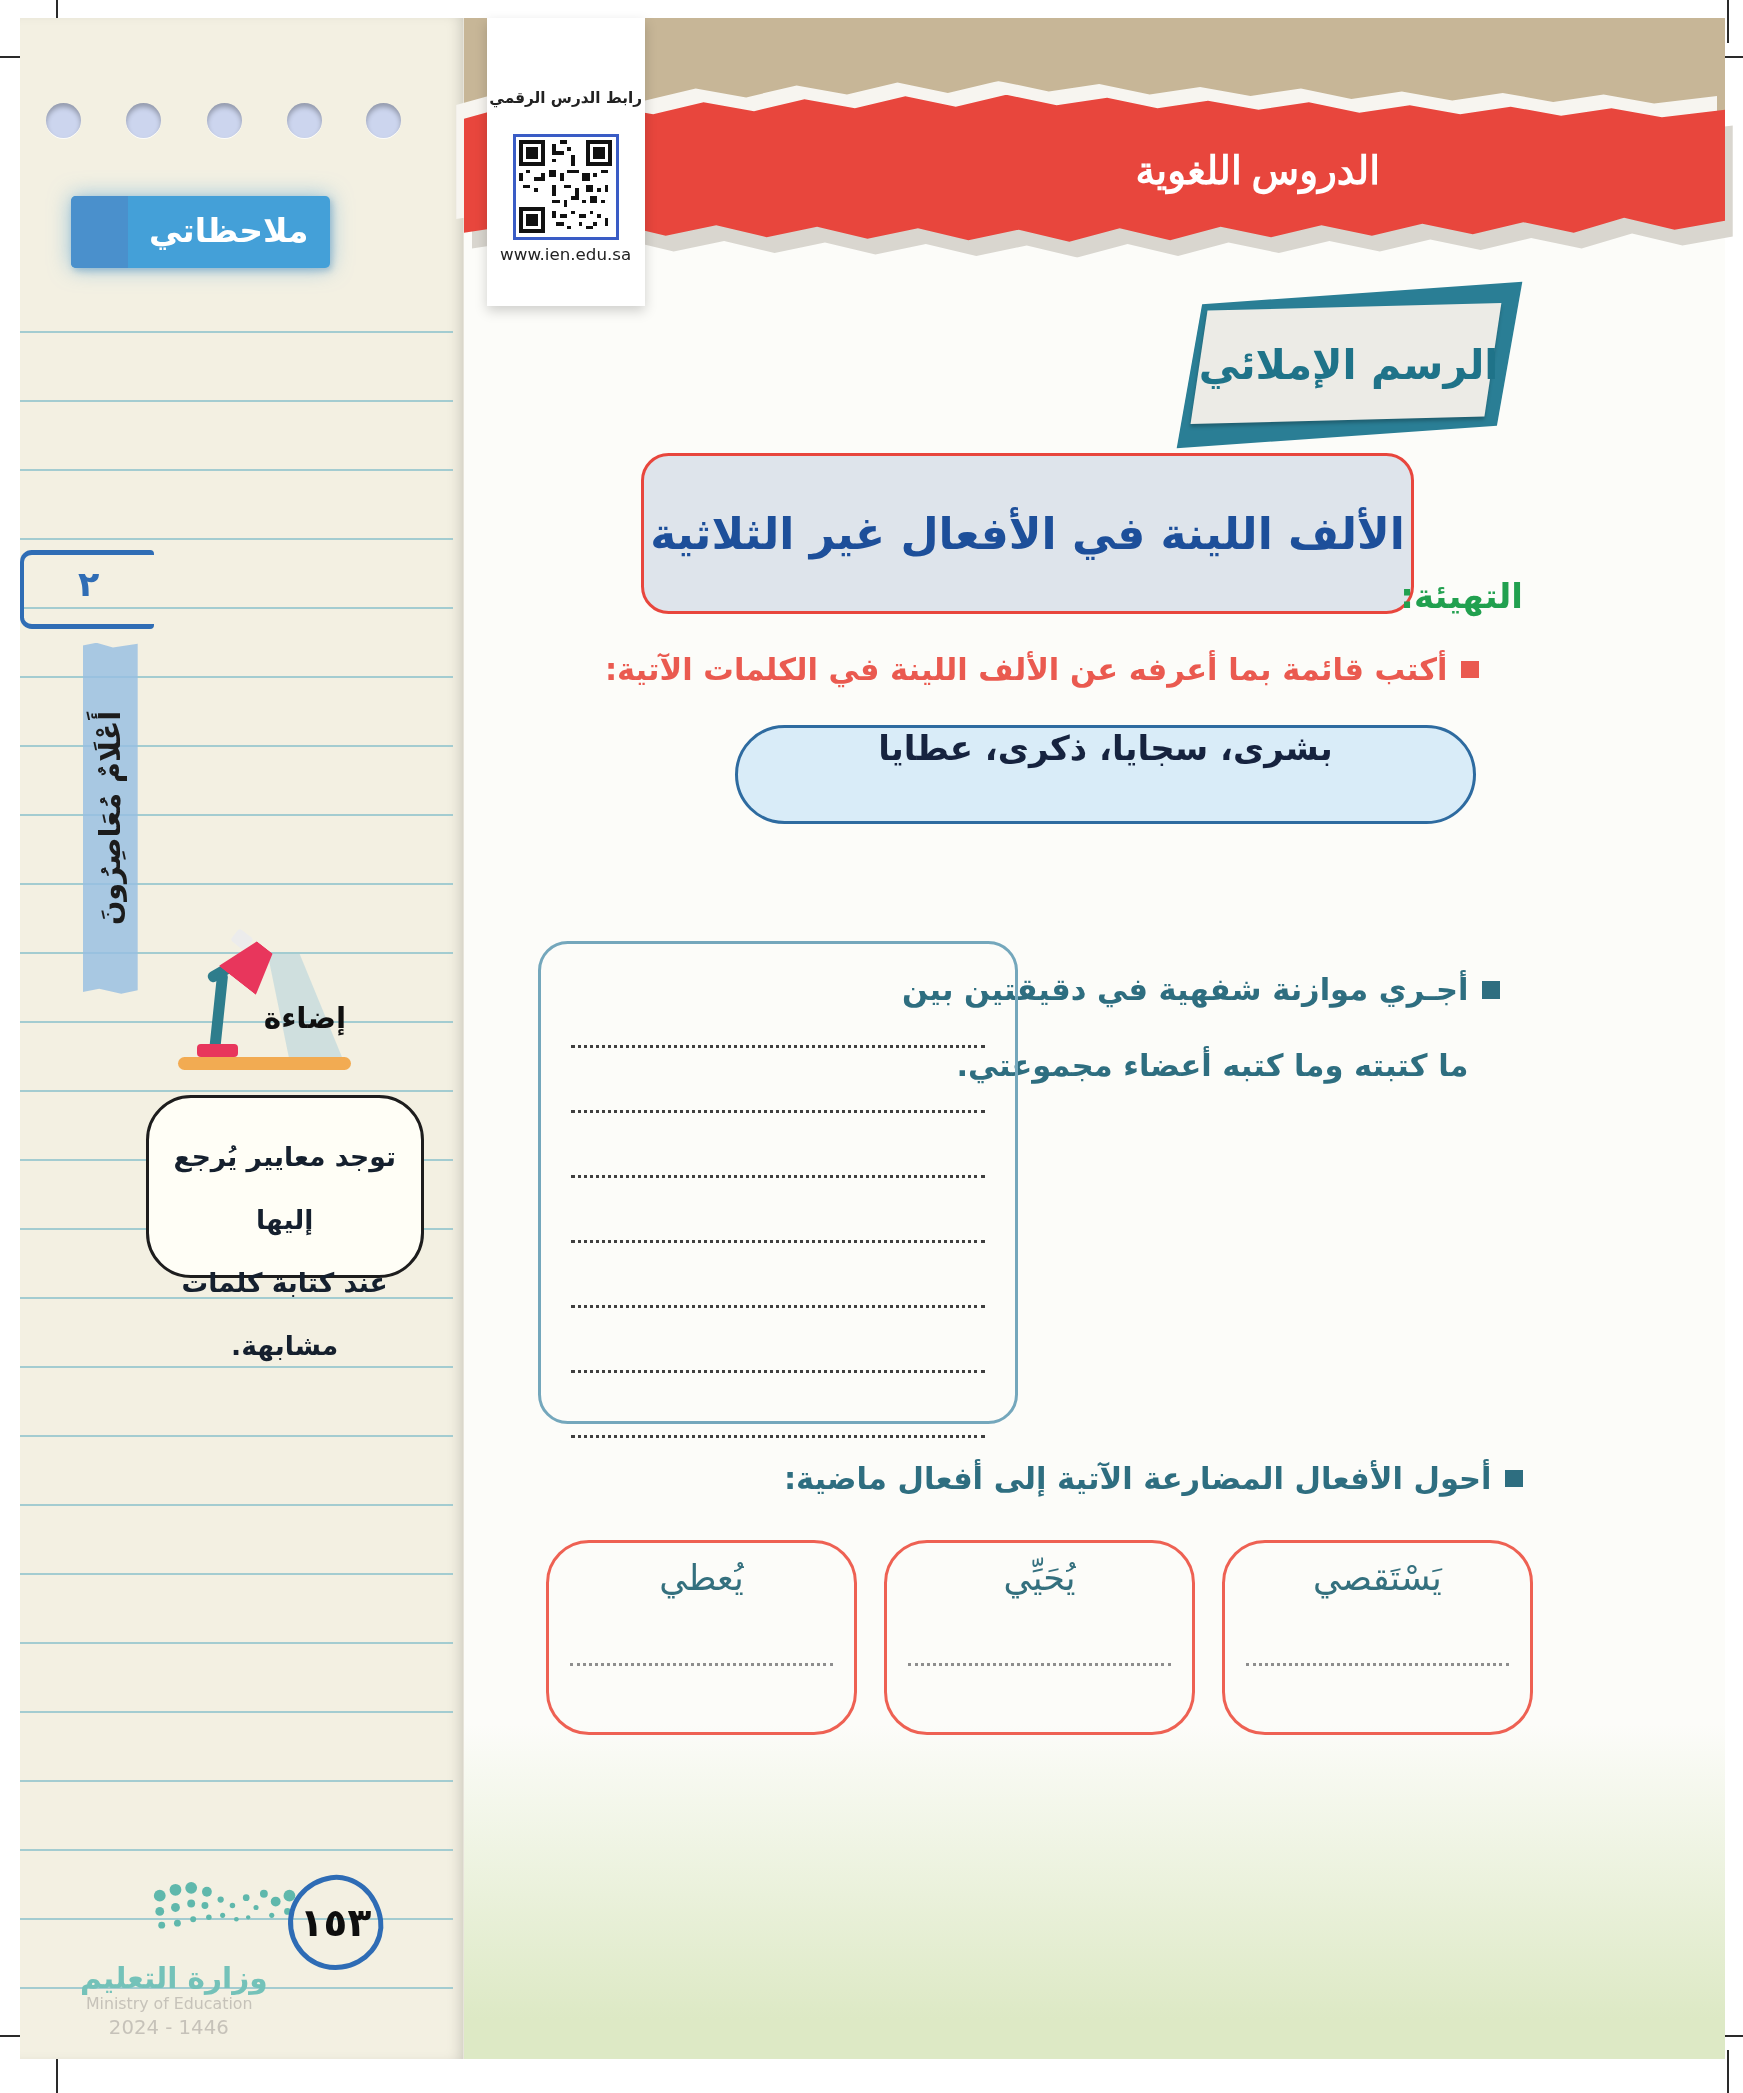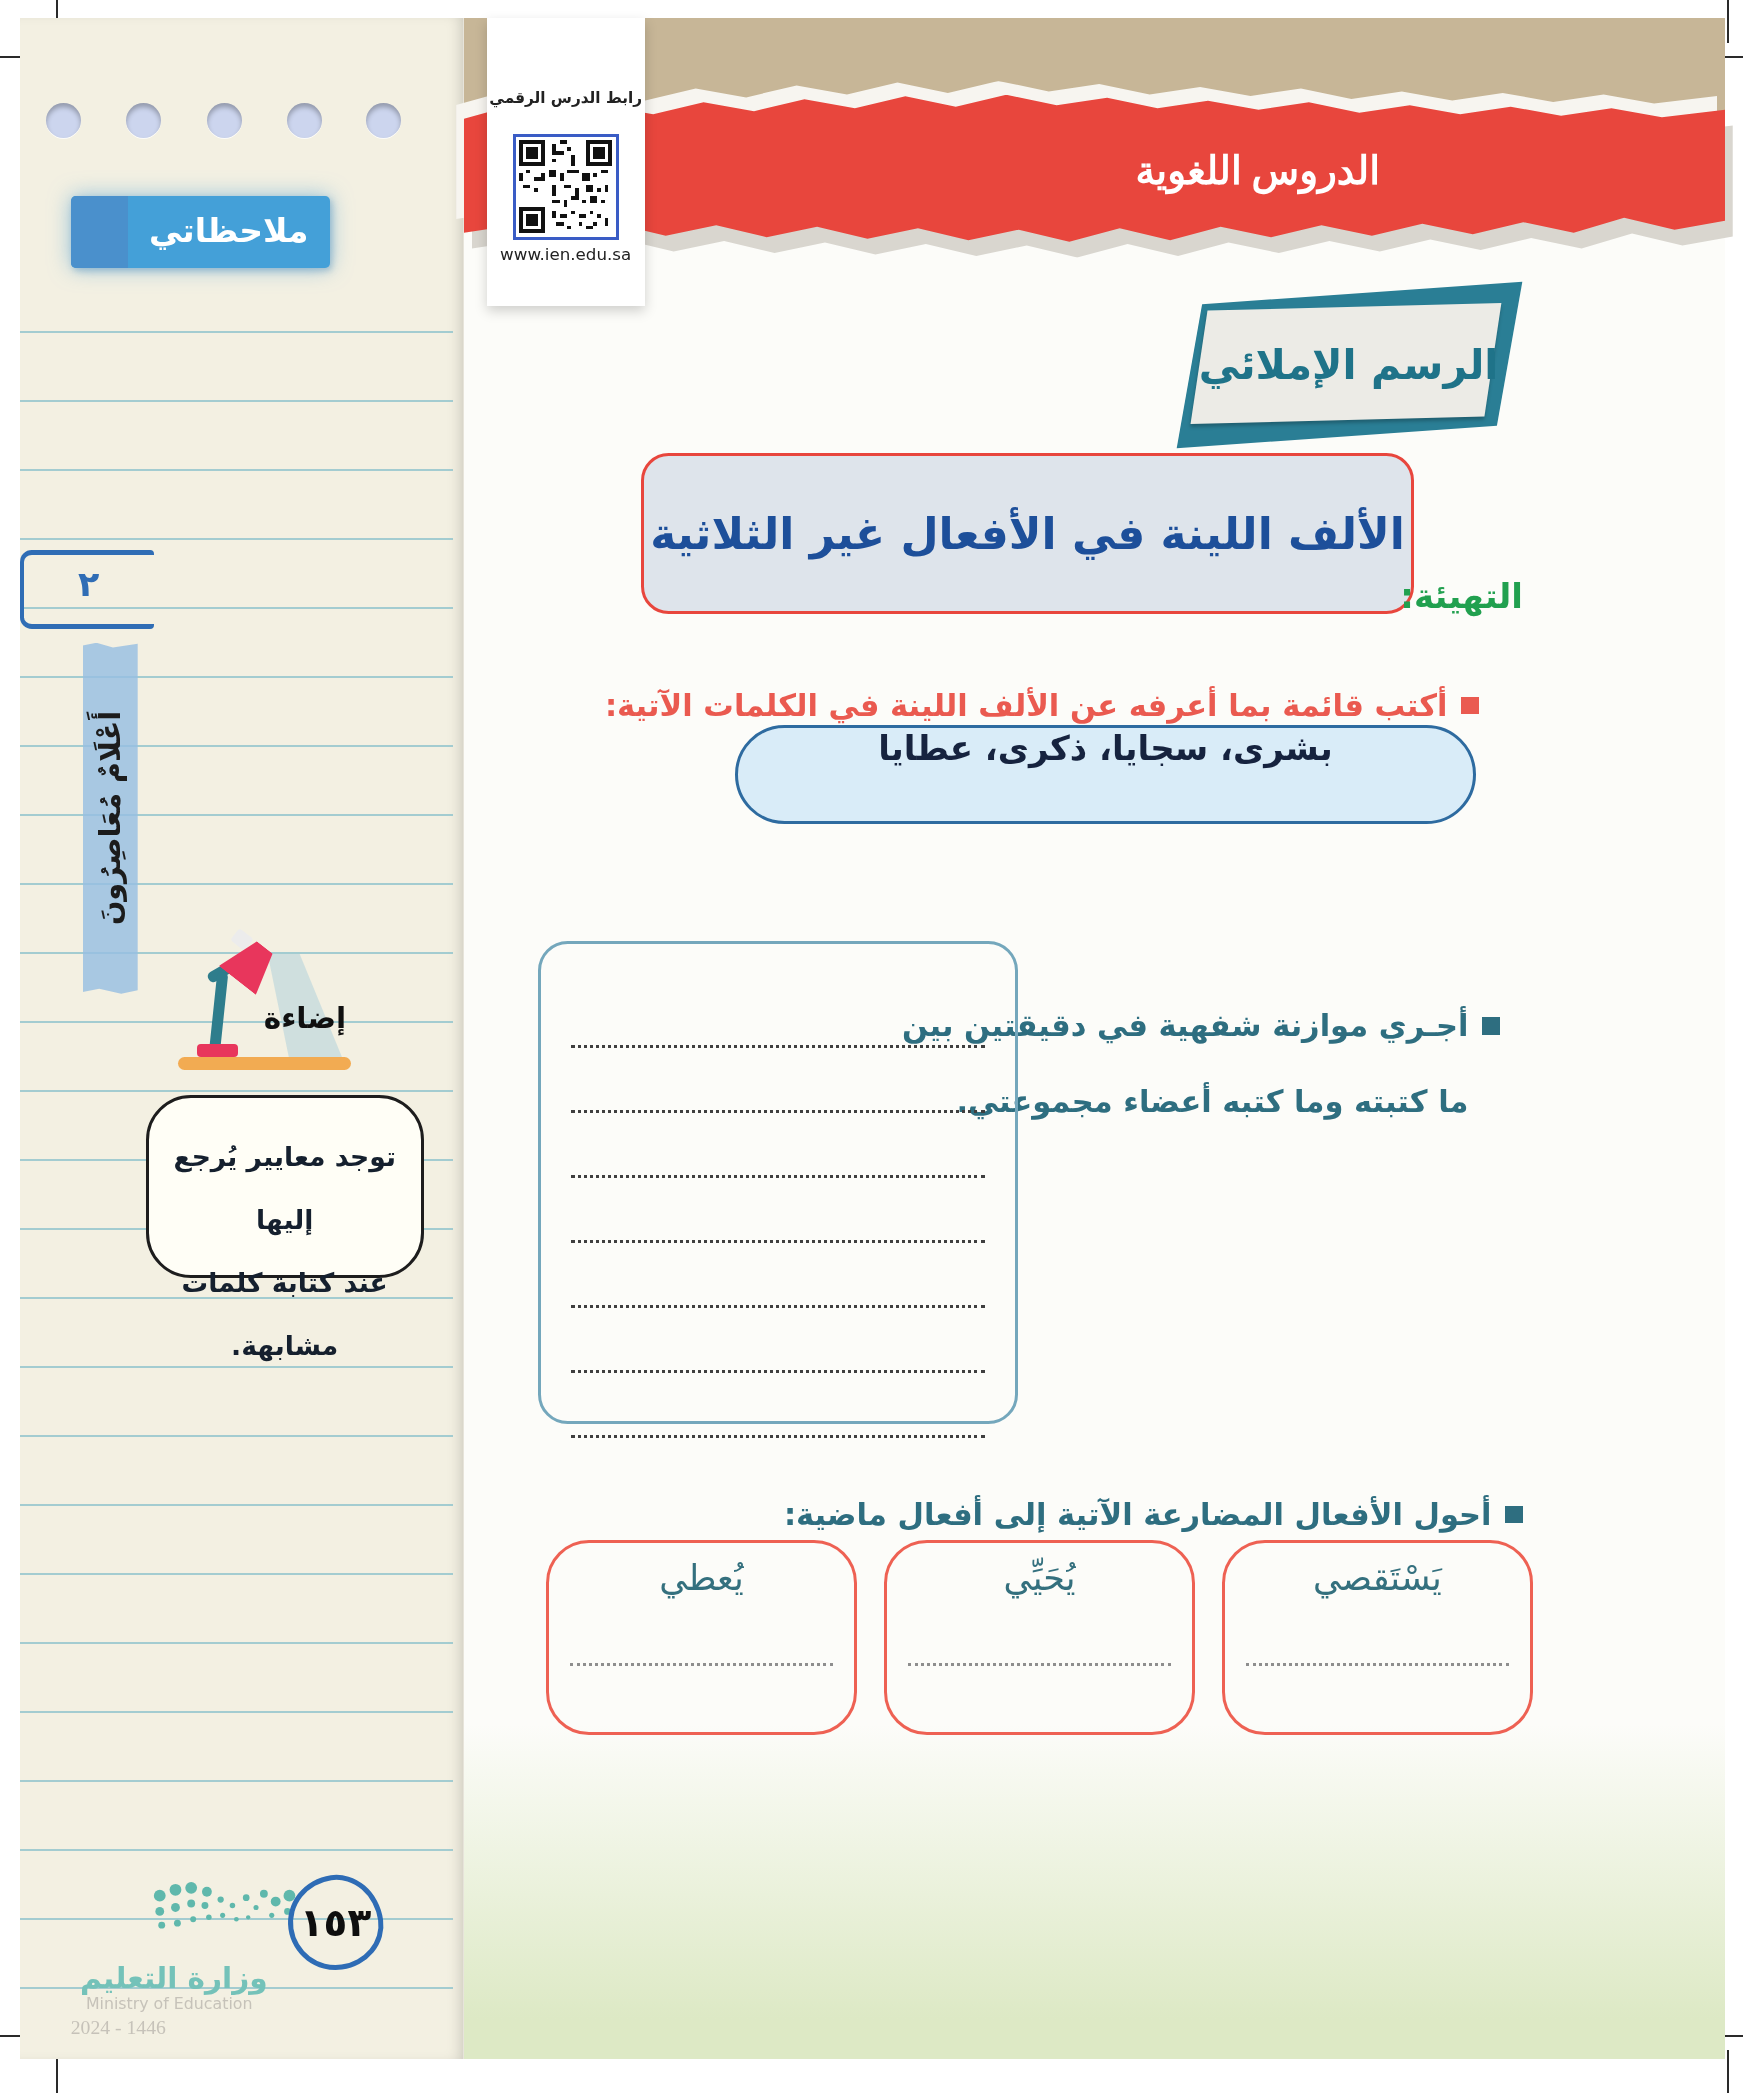--- a/index.html
+++ b/index.html
@@ -43,21 +43,21 @@
   .spark-label{position:absolute;left:244px;top:983px;font-size:29.6px;font-weight:bold;color:#101010;}
 
   .tip-bubble{position:absolute;left:126px;top:1077px;width:278px;height:183px;background:#fffef6;
     border:3px solid #1d1d1d;border-radius:45px;box-sizing:border-box;padding-top:27.6px;}
   .tip-bubble .tl{font-size:26.6px;font-weight:bold;color:#15202e;text-align:center;line-height:63px;}
 
   
   .dots-svg{position:absolute;left:126px;top:1856px;}
   .min-ar{position:absolute;left:51px;top:1943px;width:197px;text-align:right;font-size:29.6px;font-weight:bold;color:#74c2b9;}
   .min-en{position:absolute;left:51px;top:1976px;width:197px;text-align:center;font-size:15.8px;color:#c6c2b9;direction:ltr;}
-  .min-yr{position:absolute;left:51px;top:1998px;width:158px;text-align:left;font-size:19.7px;color:#c6c2b9;direction:ltr;font-family:Liberation Serif, serif;}
+  .min-yr{position:absolute;left:51px;top:1998px;width:158px;text-align:right;font-size:19.7px;color:#c6c2b9;direction:ltr;}
   .pagenum{position:absolute;left:268px;top:1857px;width:95px;height:95px;border:5.9px solid #2e6cb5;
     border-radius:52% 48% 50% 50%/50% 54% 46% 50%;box-sizing:border-box;transform:rotate(-8deg);}
   .pagenum .n{width:100%;height:100%;display:flex;align-items:center;justify-content:center;
     transform:rotate(8deg);font-size:39px;font-weight:bold;color:#0e0e0e;}
 
   
   .main{position:absolute;left:463px;top:17.7px;width:1261px;height:2041px;background:#fcfcf9;direction:rtl;
     border-left:1px solid #e7e4da;}
   .grad{position:absolute;left:0;right:0;bottom:0;height:335px;
     background:linear-gradient(to bottom,rgba(221,233,197,0),#dde9c5 88%);}
@@ -89,21 +89,21 @@
   .stamp .lbl{position:absolute;left:0;right:0;top:50%;transform:translateY(-54%);text-align:center;
     color:#1f7389;font-size:41px;font-weight:bold;}
 
   .lesson-title{position:absolute;left:177px;top:435px;width:773px;height:161px;background:#dee4eb;
     border:3.9px solid var(--banner-red,#e8463d);border-radius:27.6px;box-sizing:border-box;
     display:flex;align-items:center;justify-content:center;
     color:var(--title-navy,#1d4f9a);font-size:44px;font-weight:bold;}
 
   .section-h{position:absolute;right:202px;top:558px;color:var(--green,#21a04f);font-size:34px;font-weight:bold;}
 
-  .bullet-row{position:absolute;display:flex;align-items:flex-start;gap:13.8px;font-weight:bold;font-size:30.5px;margin-top:36px;}
+  .bullet-row{position:absolute;display:flex;align-items:flex-start;gap:13.8px;font-weight:bold;font-size:30.5px;}
   .bullet-row .sq{width:17.7px;height:17.7px;margin-top:8.9px;flex:0 0 auto;}
   .b-red{color:var(--accent-red,#ea5a50);}
   .b-red .sq{background:var(--accent-red,#ea5a50);}
   .b-teal{color:var(--teal-text,#2e6e80);}
   .b-teal .sq{background:var(--teal-text,#2e6e80);}
   .two-line{line-height:76px;text-align:right;}
 
   .word-pill{position:absolute;left:271px;top:707px;width:741px;height:99px;background:#d9ecf8;
     border:3px solid #2e6ba0;border-radius:55px;box-sizing:border-box;
     display:flex;align-items:flex-start;justify-content:center;

